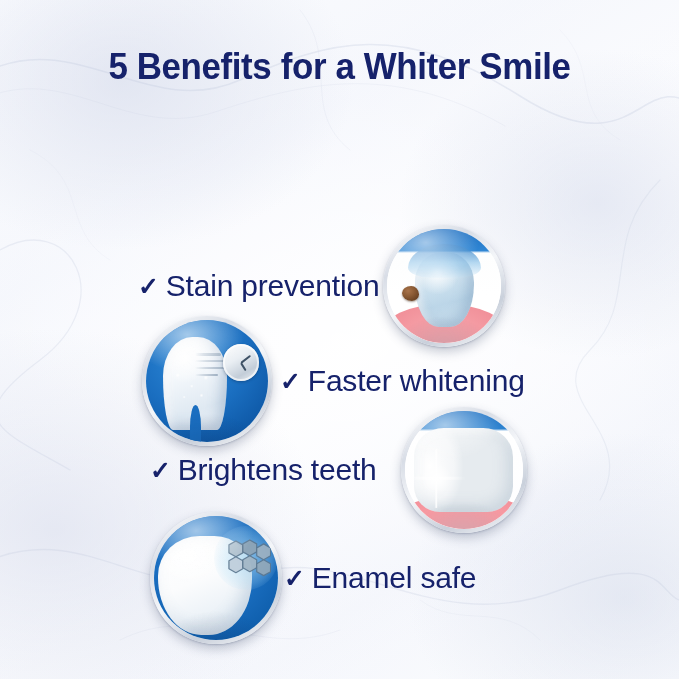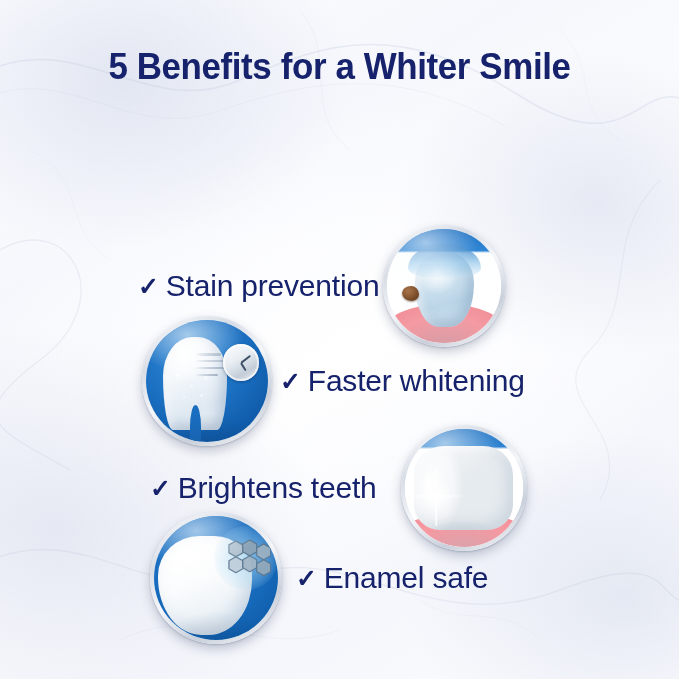--- a/index.html
+++ b/index.html
@@ -350,21 +350,21 @@
           </div>
         <div class="i3-watch"></div>
         <div class="gloss"></div>
       </div>
     </div>
     <div class="benefit-text" style="margin-left:8px;">
       <span class="check">✓</span><span>Faster whitening</span>
     </div>
   </div>
 
-  <div class="row right-icon" style="left:150px; top:425px;">
+  <div class="row right-icon" style="left:150px; top:407px;">
     <div class="benefit-text" style="margin-right:24px;">
       <span class="check">✓</span><span>Brightens teeth</span>
     </div>
     <div class="medallion" style="width:118px; height:118px;">
       <div class="disc">
         <div class="i4-bg"></div>
         <div class="i4-gum"></div>
         <div class="i4-teeth"></div>
         <div class="i4-flare"></div>
         <div class="gloss"></div>
@@ -385,18 +385,18 @@
               <polygon points="86,22 100,30 100,46 86,54 72,46 72,30" fill="#9fb2c1" opacity="0.9"></polygon>
               <polygon points="30,48 44,56 44,72 30,80 16,72 16,56" fill="#c0cedb" opacity="0.92"></polygon>
               <polygon points="58,46 72,54 72,70 58,78 44,70 44,54" fill="#a3b6c5" opacity="0.92"></polygon>
               <polygon points="86,54 100,62 100,78 86,86 72,78 72,62" fill="#94a9b9" opacity="0.9"></polygon>
             </g>
           </svg>
         </div>
         <div class="gloss"></div>
       </div>
     </div>
-    <div class="benefit-text" style="margin-left:14px;">
+    <div class="benefit-text" style="margin-left:2px;">
       <span class="check">✓</span><span>Enamel safe</span>
     </div>
   </div>
 
 </div>
 
 </body></html>

